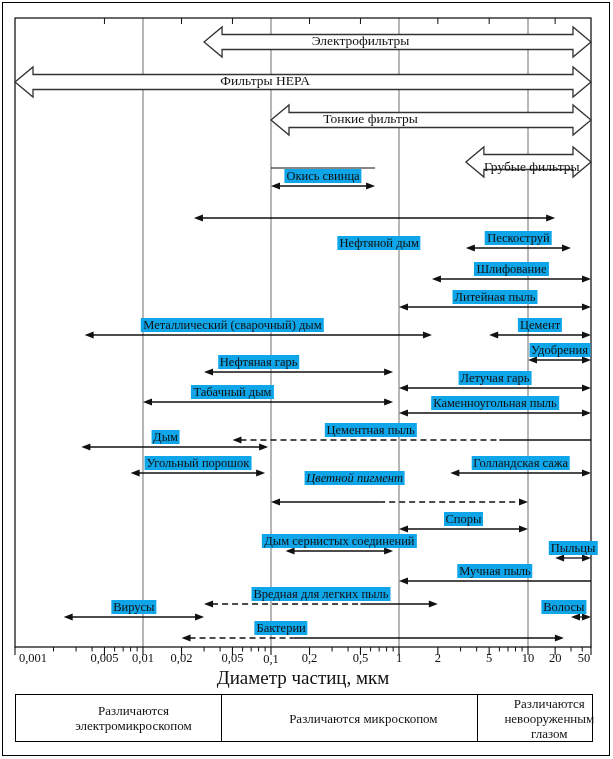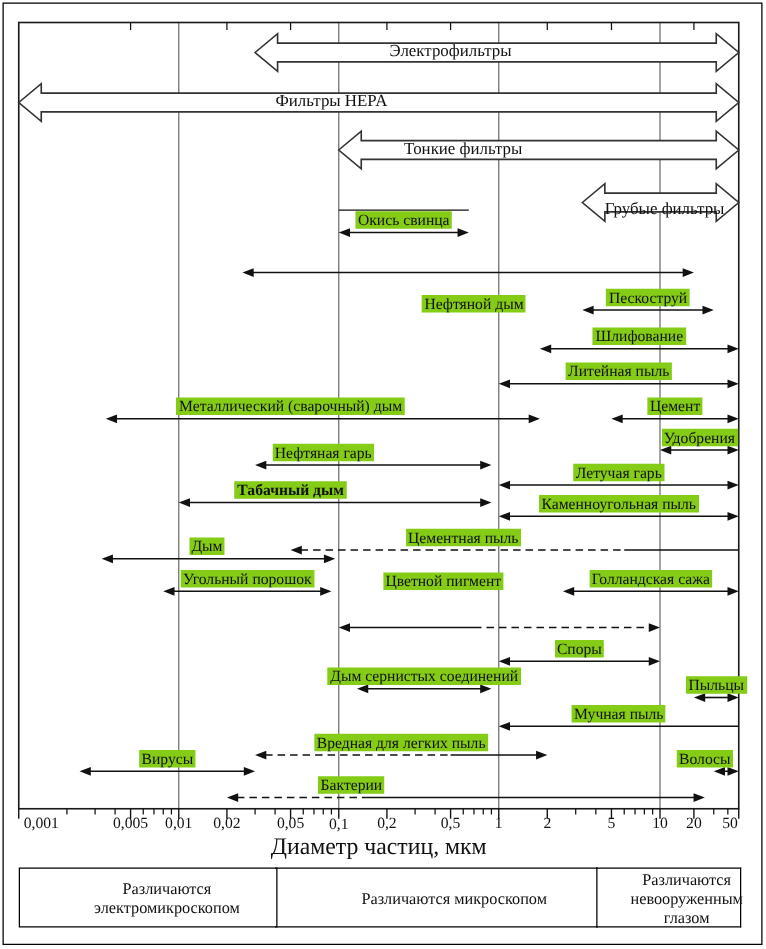--- a/index.html
+++ b/index.html
@@ -1,20 +1,20 @@
 <!DOCTYPE html>
 <html><head>
 <meta charset="utf-8">
 <style>
   html,body{margin:0;padding:0;background:#fff;}
   #page{position:relative;width:613px;height:759px;background:#fff;overflow:hidden;
         font-family:"Liberation Serif","DejaVu Serif",serif;color:#111;}
   #frame{position:absolute;left:2px;top:2px;right:3px;bottom:3px;border:1.6px solid #000;}
   #chart-svg{position:absolute;left:0;top:0;}
-  .lbl{position:absolute;transform:translateX(-50%);white-space:nowrap;background:#84cc16;
+  .lbl{position:absolute;transform:translateX(-50%);white-space:nowrap;background:#0ea5e9;
        padding:0 2px;font-size:12.5px;line-height:14px;}
   .blk-lbl{position:absolute;transform:translateX(-50%);white-space:nowrap;
        font-size:13.5px;line-height:16px;background:transparent;}
   .tick-lbl{position:absolute;transform:translateX(-50%);white-space:nowrap;font-size:12.5px;}
   #axis-title{position:absolute;transform:translateX(-50%);font-size:19px;}
   .legend-cell{position:absolute;display:flex;align-items:center;justify-content:center;
        text-align:center;font-size:13px;line-height:15px;}
   .legend-cell .inner{padding:4px 4px;margin-left:30px;}
 </style>
 </head>
@@ -183,27 +183,27 @@
       <div class="lbl" style="left: 323.026px; top: 169px;">Окись свинца</div>
       <div class="lbl" style="left: 379.173px; top: 201px; margin-top: 35px;">Нефтяной дым</div>
       <div class="lbl" style="left: 518.446px; top: 231px;">Пескоструй</div>
       <div class="lbl" style="left: 511.465px; top: 262px;">Шлифование</div>
       <div class="lbl" style="left: 495px; top: 290px;">Литейная пыль</div>
       <div class="lbl" style="left: 232.468px; top: 318px;">Металлический (сварочный) дым</div>
       <div class="lbl" style="left: 540.084px; top: 318px;">Цемент</div>
       <div class="lbl" style="left: 559.5px; top: 343px;">Удобрения</div>
       <div class="lbl" style="left: 258.596px; top: 355px;">Нефтяная гарь</div>
       <div class="lbl" style="left: 495px; top: 371px;">Летучая гарь</div>
-      <div class="lbl" style="left: 232.468px; top: 385px; font-weight: bold;">Табачный дым</div>
+      <div class="lbl" style="left: 232.468px; top: 385px;">Табачный дым</div>
       <div class="lbl" style="left: 495px; top: 396px;">Каменноугольная пыль</div>
       <div class="lbl" style="left: 165.54px; top: 430px;">Дым</div>
       <div class="lbl" style="left: 370.603px; top: 423px;">Цементная пыль</div>
       <div class="lbl" style="left: 197.869px; top: 456px;">Угольный порошок</div>
       <div class="lbl" style="left: 520.667px; top: 456px;">Голландская сажа</div>
-      <div class="lbl" style="left: 354.611px; top: 458px;">Цветной пигмент</div>
+      <div class="lbl" style="left: 354.611px; top: 471px; font-style: italic;">Цветной пигмент</div>
       <div class="lbl" style="left: 463.5px; top: 512px;">Споры</div>
       <div class="lbl" style="left: 339.364px; top: 534px;">Дым сернистых соединений</div>
       <div class="lbl" style="left: 573.066px; top: 541px;">Пыльцы</div>
       <div class="lbl" style="left: 495px; top: 564px;">Мучная пыль</div>
       <div class="lbl" style="left: 320.952px; top: 587px;">Вредная для легких пыль</div>
       <div class="lbl" style="left: 133.869px; top: 600px;">Вирусы</div>
       <div class="lbl" style="left: 563.867px; top: 600px;">Волосы</div>
       <div class="lbl" style="left: 281.135px; top: 621px;">Бактерии</div>
       <div class="legend-cell" style="left: 15px; top: 694px; width: 205.064px; height: 46px; border-width: 1.3px; border-style: solid; border-color: rgb(0, 0, 0); justify-content: center;">
         <div class="inner">Различаются электромикроскопом</div>

